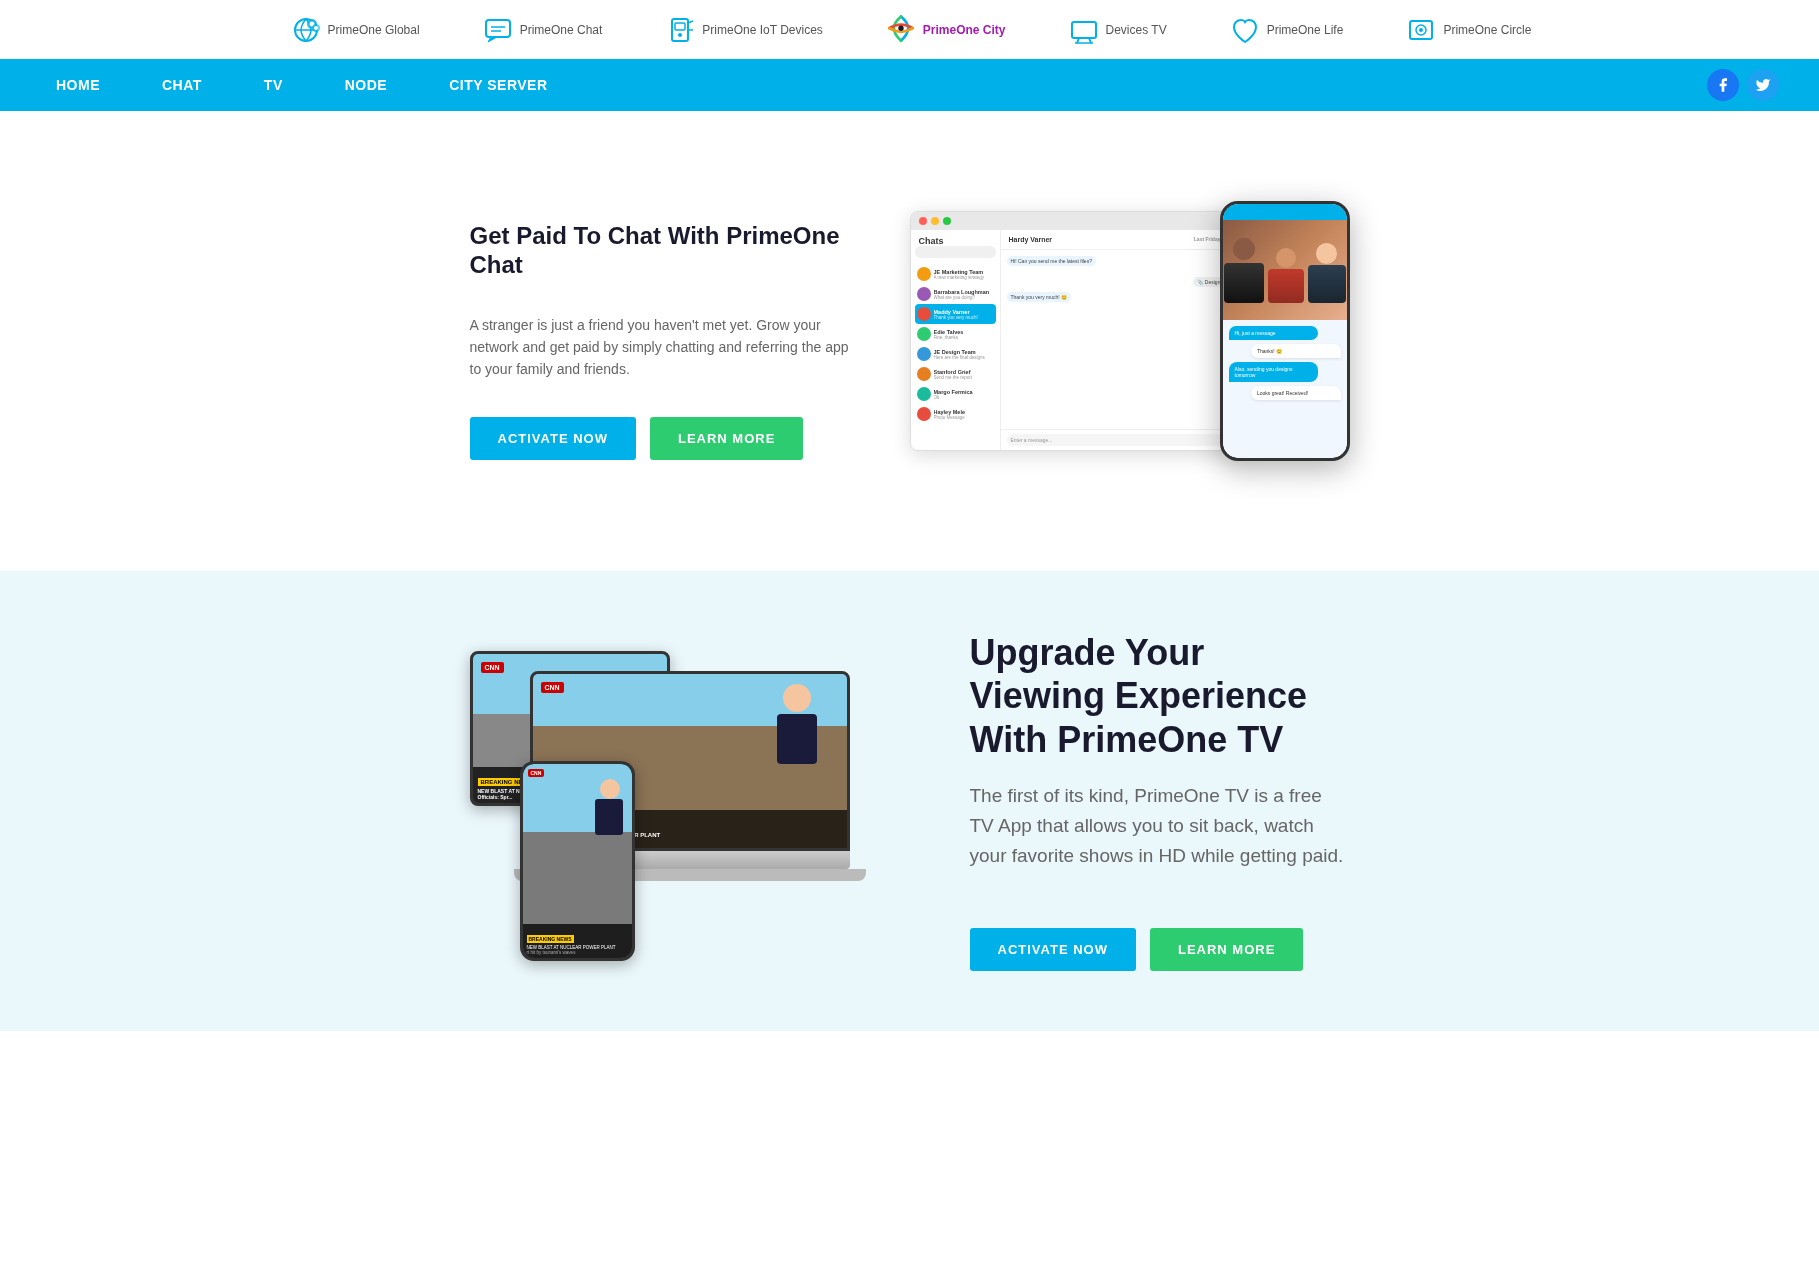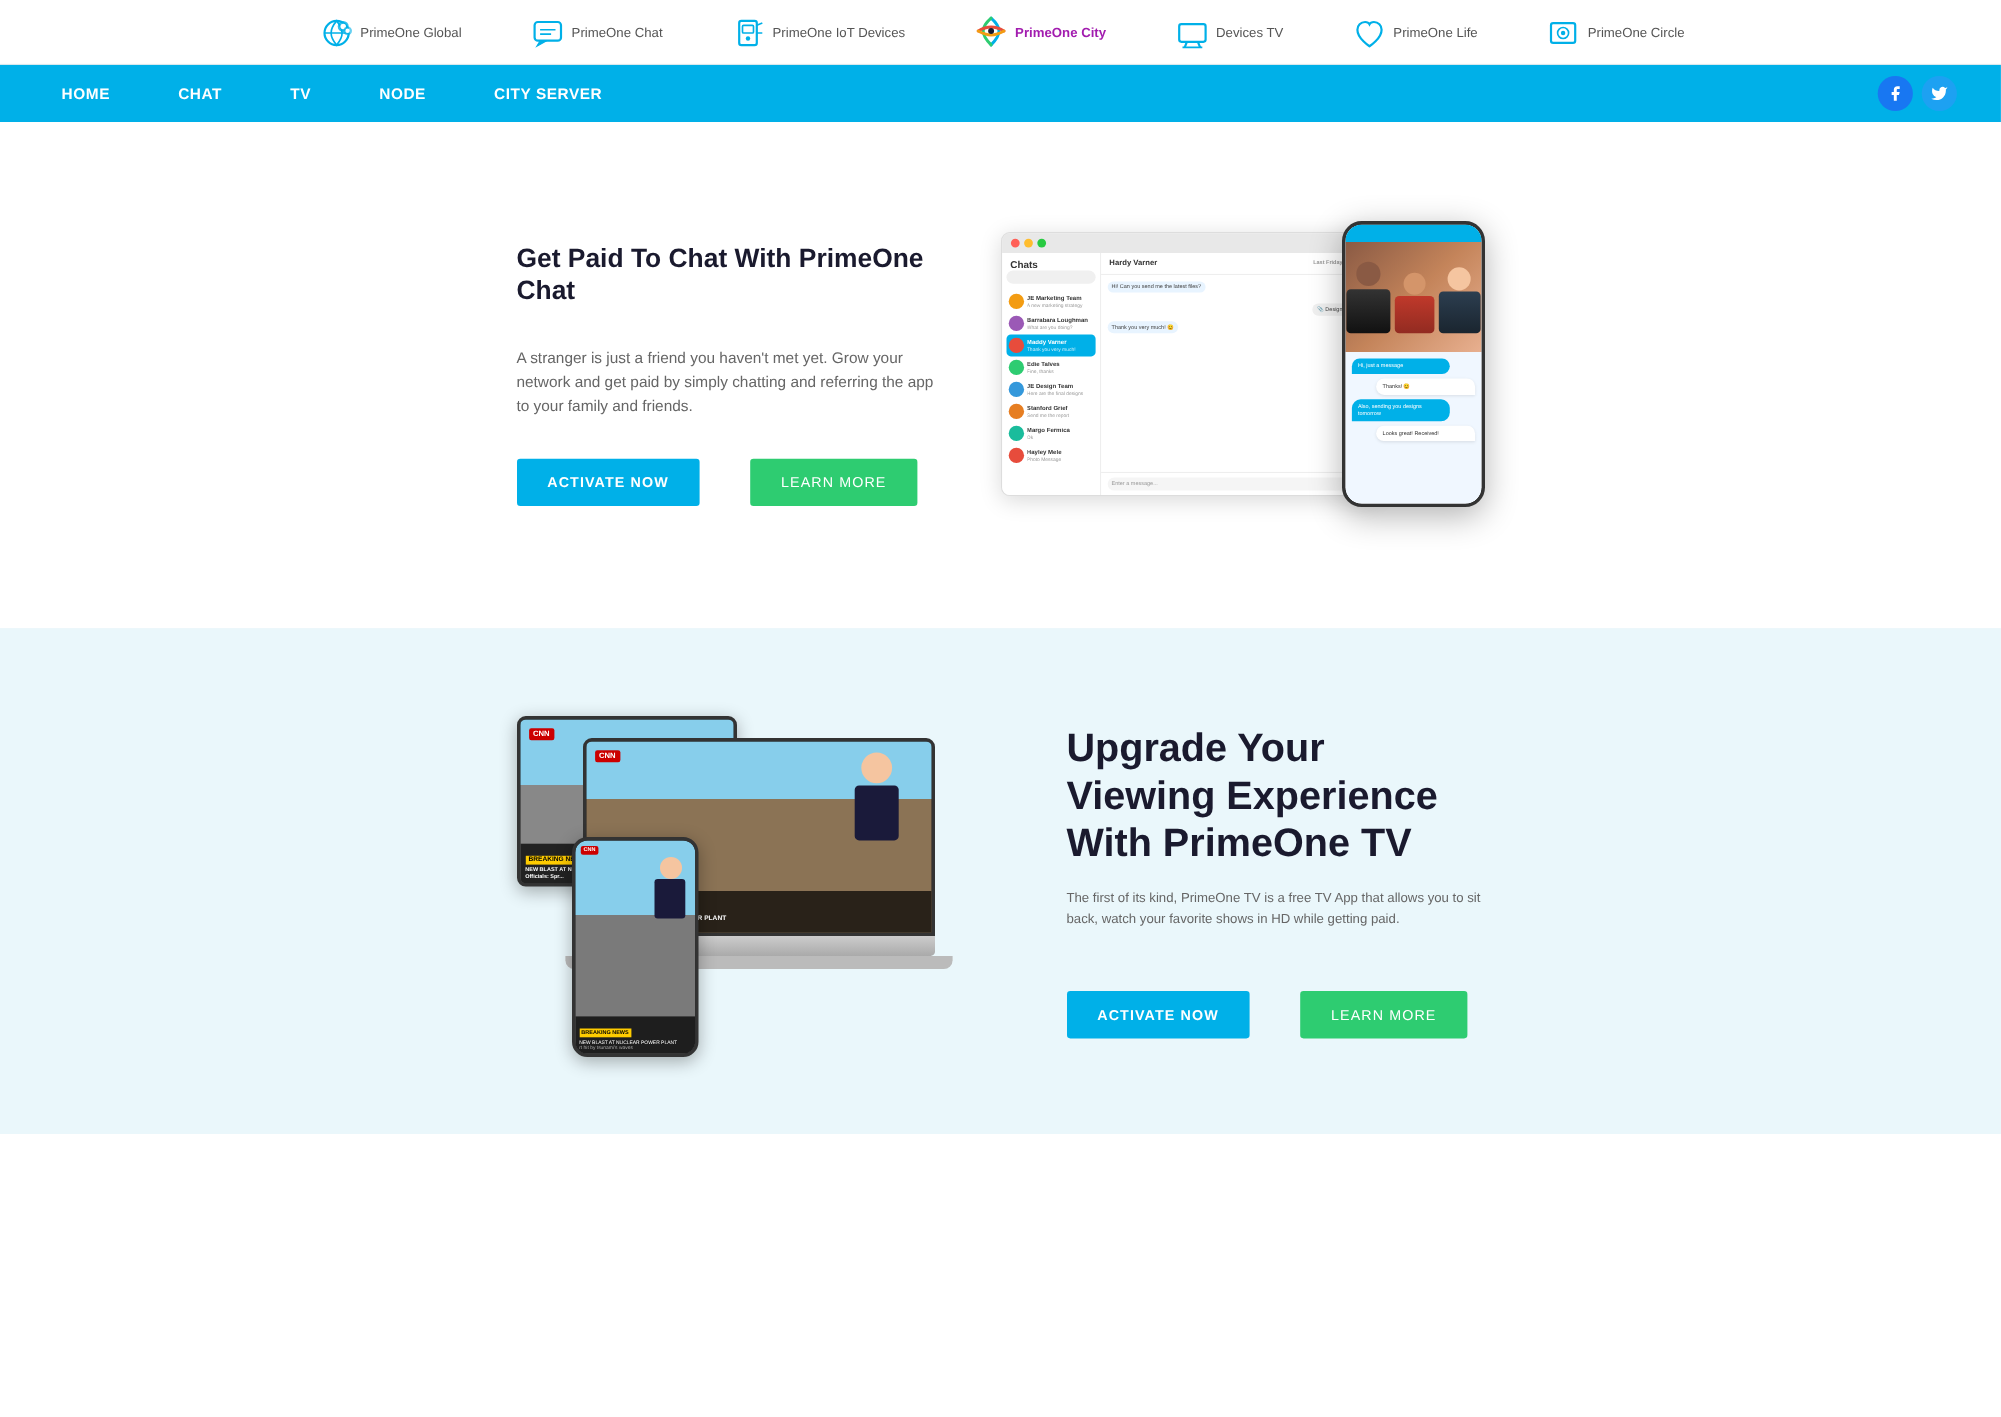--- a/index.html
+++ b/index.html
@@ -118,25 +118,24 @@
       letter-spacing: 1px;
       cursor: pointer;
       border-radius: 3px;
     }
     .btn-learn {
       background: #2ecc71;
       color: #fff;
       border: none;
       padding: 14px 28px;
       font-size: 13px;
-      font-weight: 400;
+      font-weight: 700;
       letter-spacing: 1px;
       cursor: pointer;
       border-radius: 3px;
-      margin-left: 32px;
     }
 
     
     .chat-mockup {
       position: relative;
       width: 440px;
       height: 280px;
       flex-shrink: 0;
     }
     .chat-desktop {
@@ -337,21 +336,21 @@
       max-width: 380px;
     }
     .section-tv-text h2 {
       font-size: 36px;
       font-weight: 800;
       color: #1a1a2e;
       line-height: 1.2;
       margin-bottom: 20px;
     }
     .section-tv-text p {
-      font-size: 12px;
+      font-size: 19px;
       color: #666;
       line-height: 1.6;
       margin-bottom: 56px;
     }
     .btn-activate {
       background: #00b0e8;
       color: #fff;
       border: none;
       padding: 14px 28px;
       font-size: 13px;

